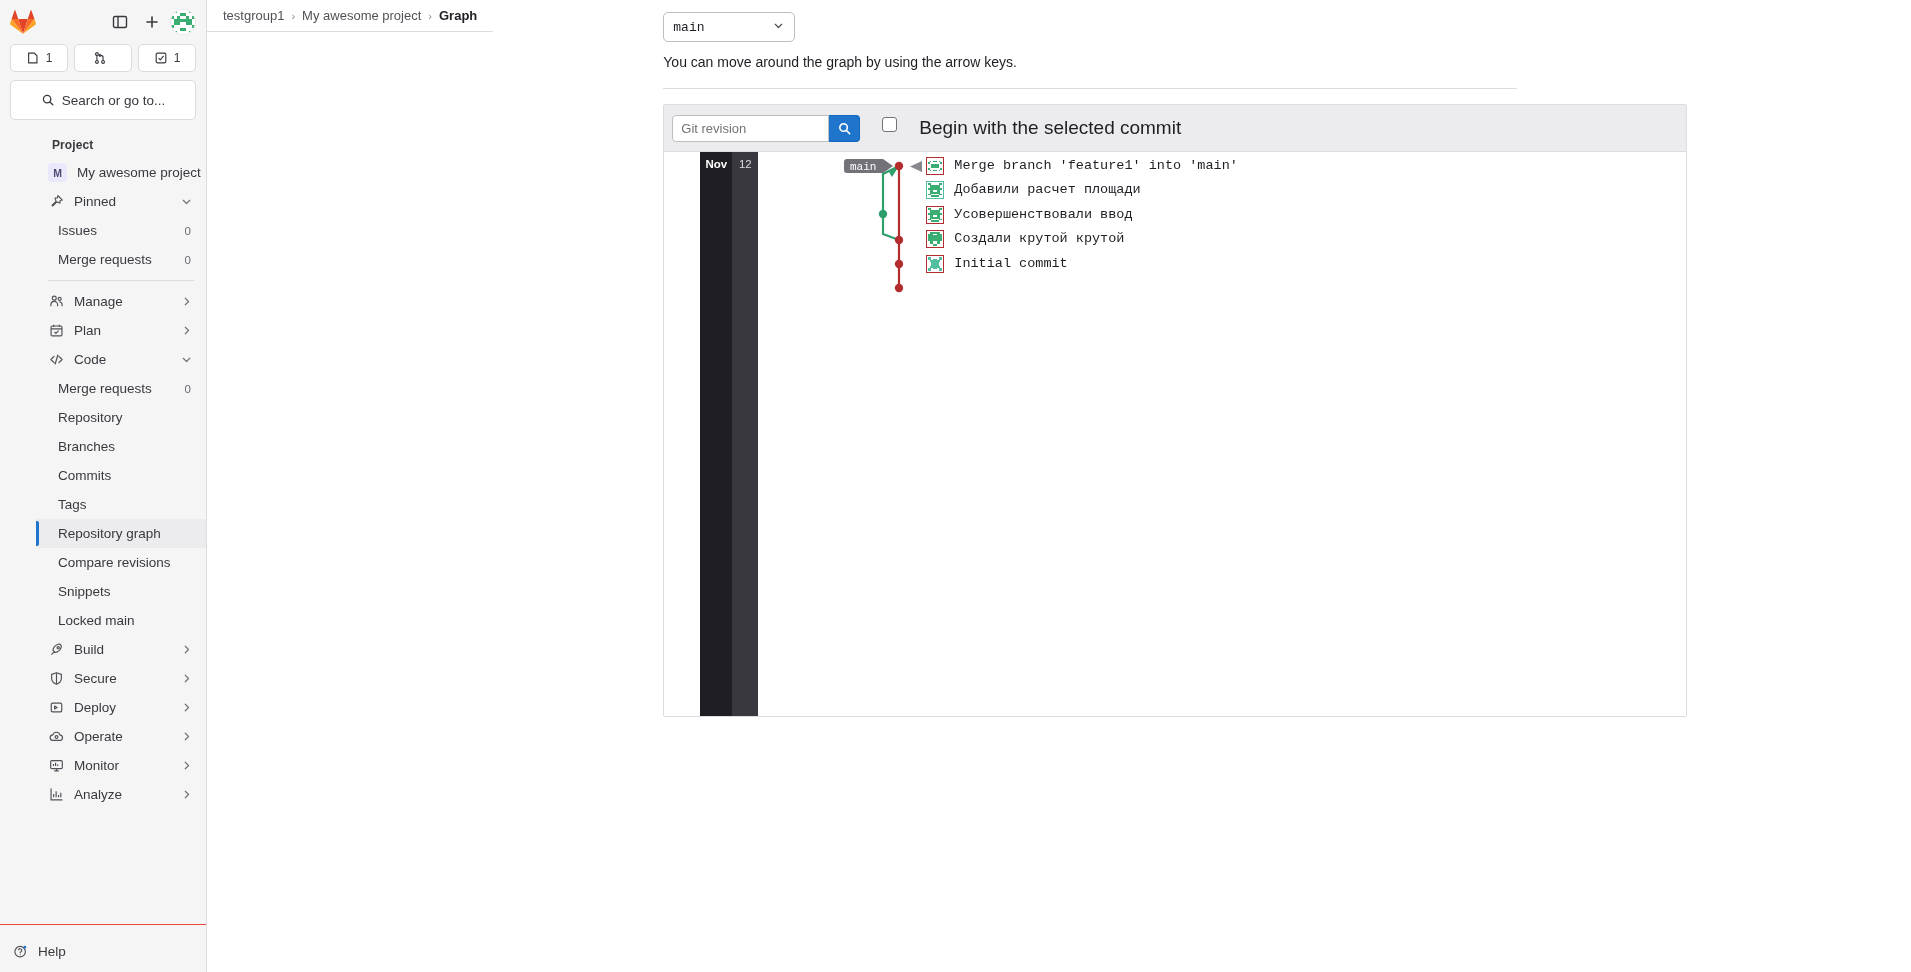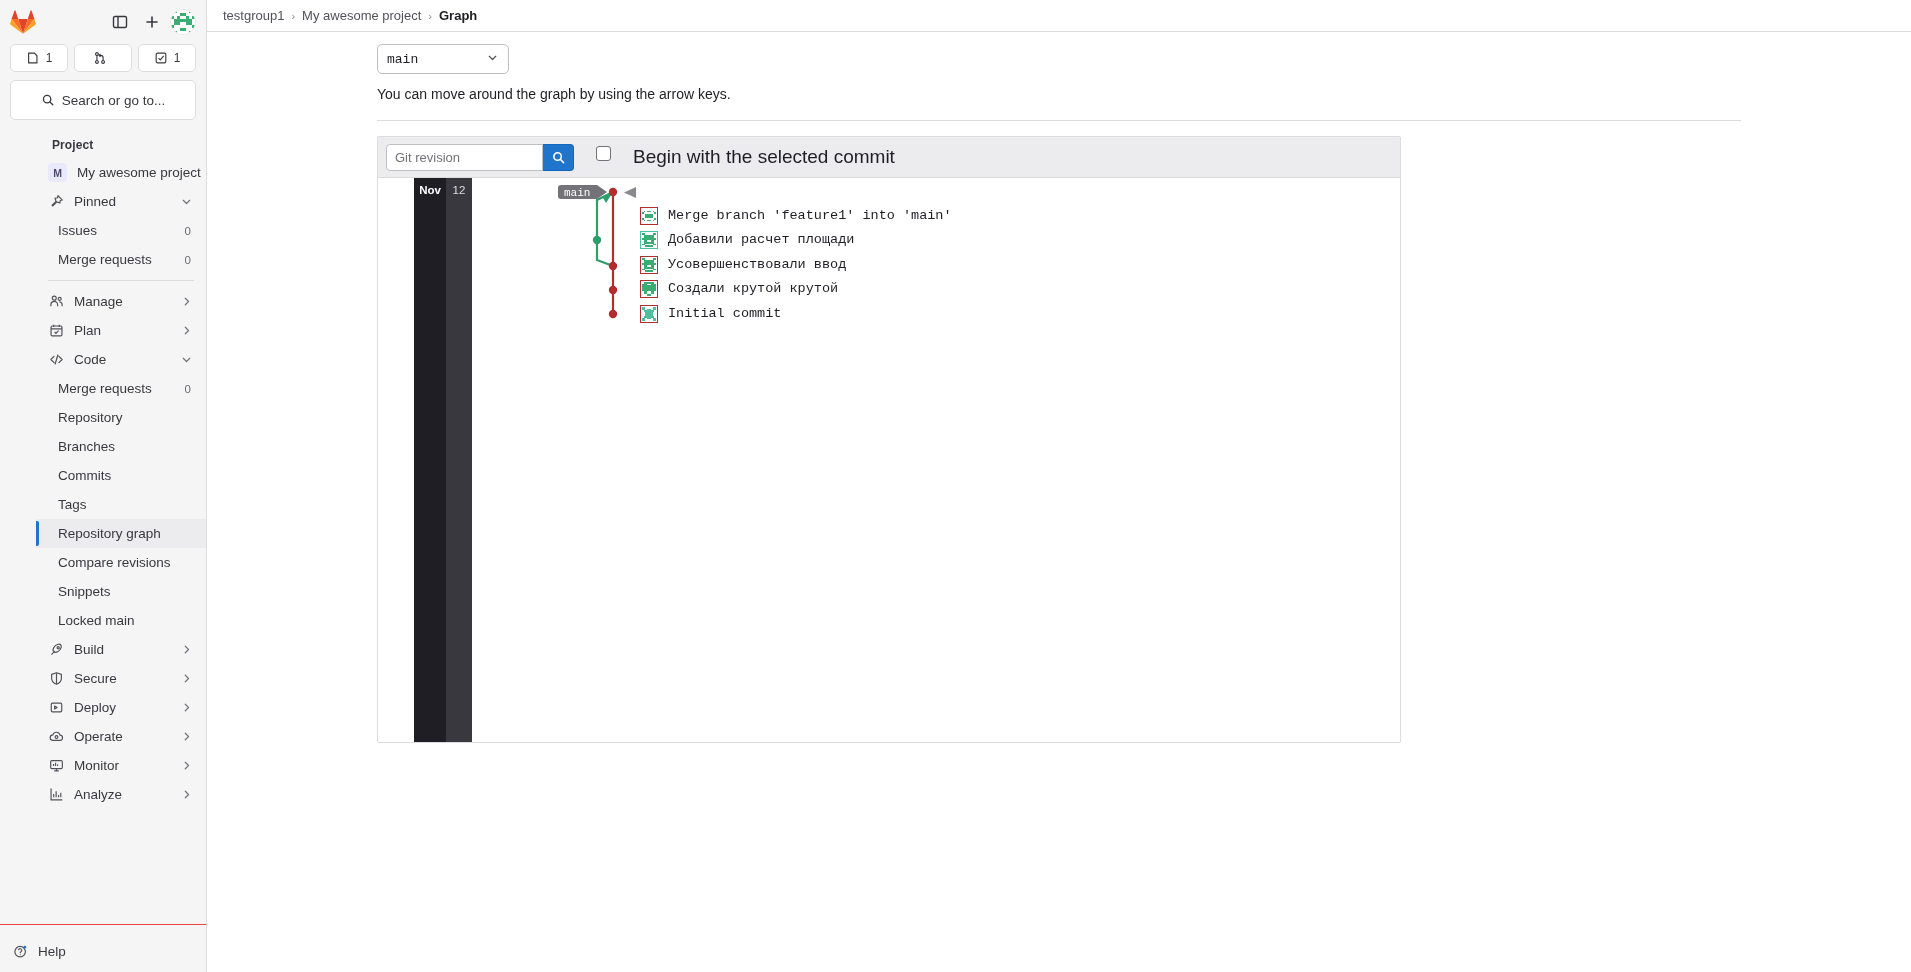--- a/index.html
+++ b/index.html
@@ -116,21 +116,21 @@
   }
   .sb-divider {
     height: 1px; background: #dcdcde; margin: 6px 12px 6px 12px;
   }
   .sb-bottom {
     border-top: 1px solid #ef4444;
     padding: 12px 0 6px 0;
   }
 
   
-  #main { flex: 1 1 auto; display: flex; flex-direction: column; min-width: 0; background: #fff; }
+  #main { flex: 1 1 auto; display: flex; flex-direction: row; min-width: 0; background: #fff; }
   .breadcrumb-bar {
     height: 32px; display: flex; align-items: center;
     padding: 0 16px; gap: 7px;
     border-bottom: 1px solid #dcdcde;
     font-size: 13px;
   }
   .bc-link { color: #535158; cursor: pointer; white-space: nowrap; }
   .bc-sep { color: #89888d; font-size: 11px; }
   .bc-current { color: #1f1e24; font-weight: bold; white-space: nowrap; }
 
@@ -165,21 +165,21 @@
     margin: 15px 0 0 170px;
     width: 1024px;
     border: 1px solid #dcdcde;
     border-radius: 2px;
     background: #fff;
     overflow: hidden;
   }
   .graph-toolbar {
     background: #ececef;
     border-bottom: 1px solid #dcdcde;
-    height: 41px;
+    height: 47px;
     display: flex; align-items: center;
     padding: 0 8px;
     gap: 0;
   }
   .rev-input {
     width: 157px; height: 27px;
     border: 1px solid #bfbfc3;
     border-radius: 4px 0 0 4px;
     background: #fff;
     font-family: "Liberation Sans", sans-serif;
@@ -237,21 +237,21 @@
   }
   .graph-canvas {
     flex: 1 1 auto; position: relative;
     background: #fff;
     overflow: hidden;
   }
   .commit-row {
     position: absolute;
     left: 0;
     height: 25px;
-    display: flex; align-items: center; margin-top: 24px;
+    display: flex; align-items: center;
   }
   .identicon {
     width: 18px; height: 18px;
     flex: none;
     display: block;
   }
   .commit-msg {
     font-family: "Liberation Mono", monospace;
     font-size: 13.5px;
     color: #1f1e24;

